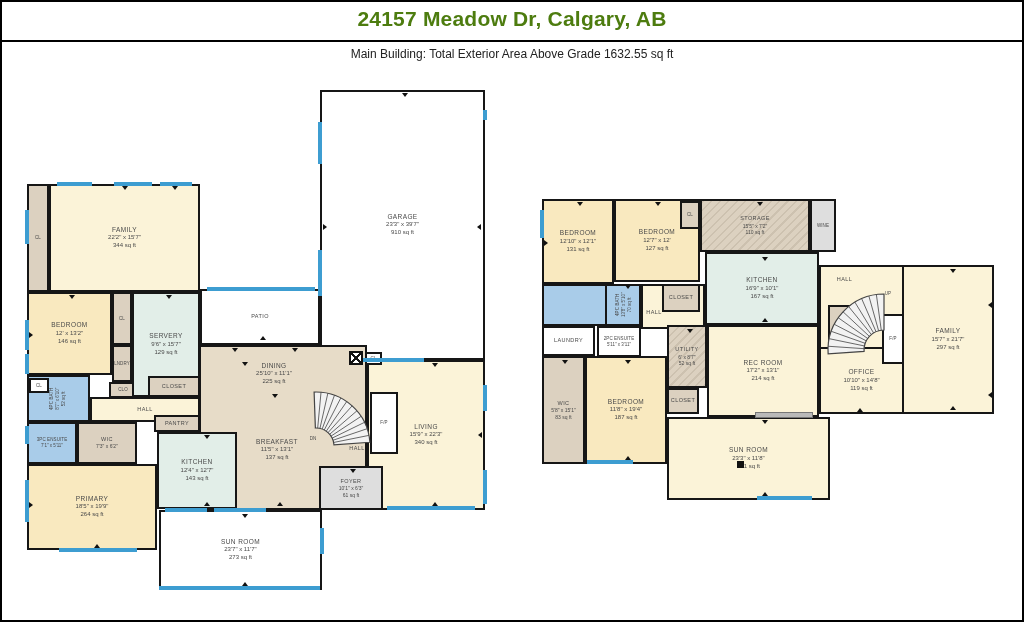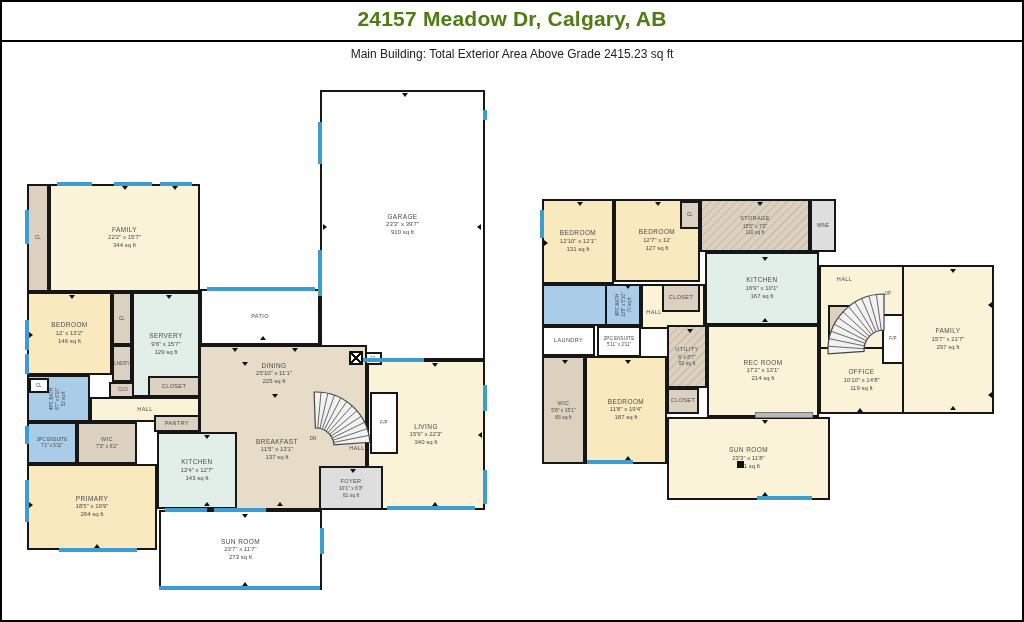--- a/index.html
+++ b/index.html
@@ -28,21 +28,21 @@
         linear-gradient(-45deg,transparent 44%,#111 44%,#111 56%,transparent 56%),#fff;
         border:2px solid #111;z-index:6;}
   svg.stairs{position:absolute;z-index:5;overflow:visible;}
 </style>
 </head>
 <body>
 
 <div class="page">
   <div class="title">24157 Meadow Dr, Calgary, AB</div>
   <div class="divider"></div>
-  <div class="subtitle">Main Building: Total Exterior Area Above Grade 2415.23 sq ft</div>
+  <div class="subtitle">Main Building: Total Exterior Area Above Grade 1632.55 sq ft</div>
 
   <div id="plans">
       <div>
         <div class="room s-xxs" style="left: 25px; top: 182px; width: 22px; height: 108px; background-color: rgb(220, 209, 192);">
           <div class="lbl">
             <span class="rn">CL</span>
           </div>
         </div>
         <div class="room" style="left: 47px; top: 182px; width: 151px; height: 108px; background-color: rgb(251, 243, 216);">
           <div class="lbl">

